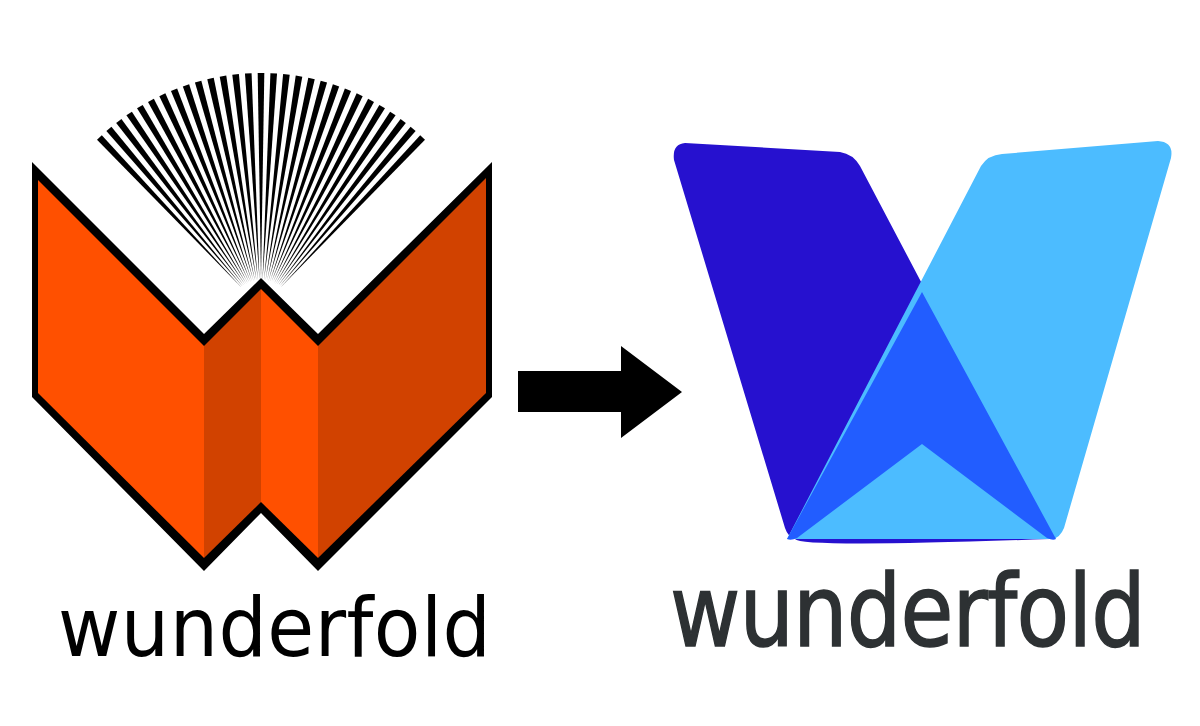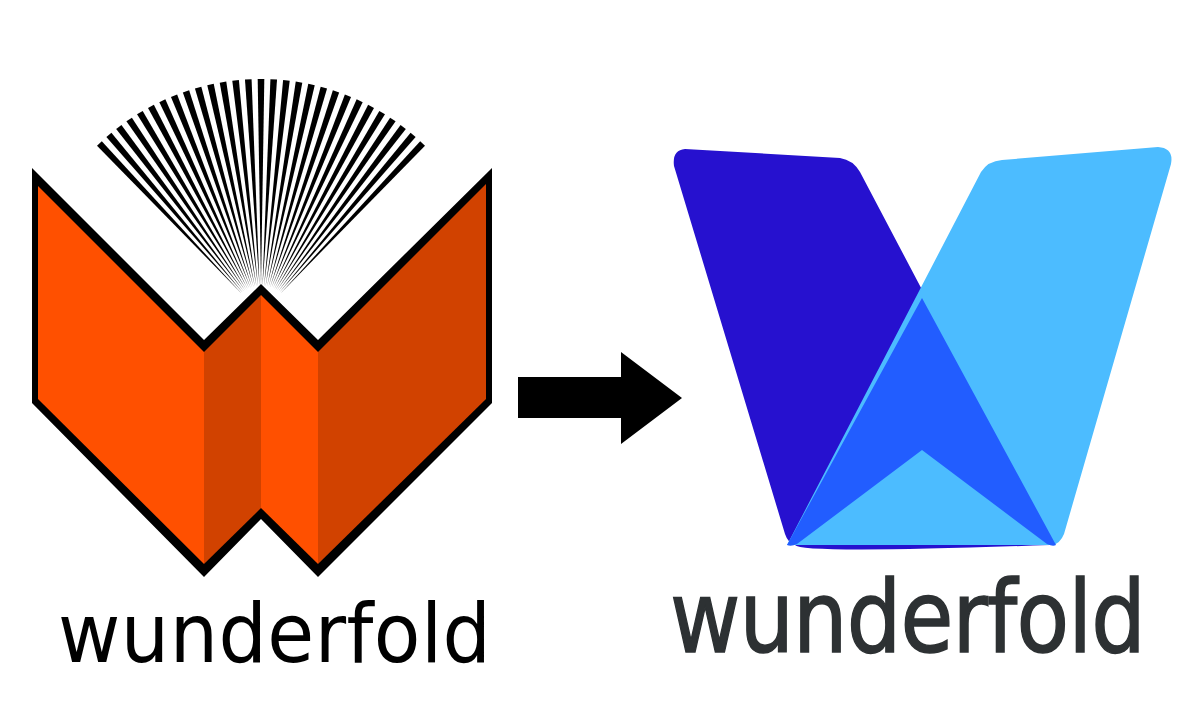--- a/index.html
+++ b/index.html
@@ -1,17 +1,17 @@
 <!DOCTYPE html>
 <html><head>
 <meta charset="utf-8">
 <style>
   html, body { margin: 0; padding: 0; background: #ffffff; }
   body { width: 1200px; height: 726px; position: relative; overflow: hidden; }
-  .stage { position: absolute; left: 0; top: 14px; width: 1200px; height: 603px; }
+  .stage { position: absolute; left: 0; top: 8px; width: 1200px; height: 603px; }
   svg.art { position: absolute; left: 0; top: 0; }
   .wordmark-old {
     position: absolute; left: 58px; top: 572px; width: 410px;
     font-family: "DejaVu Sans", sans-serif; font-weight: normal;
     font-size: 82px; line-height: 96px; color: #000000;
     letter-spacing: 0.5px; white-space: nowrap;
     transform: scaleX(0.93); transform-origin: left top;
   }
   .wordmark-new {
     position: absolute; left: 670px; top: 548px; width: 510px;

